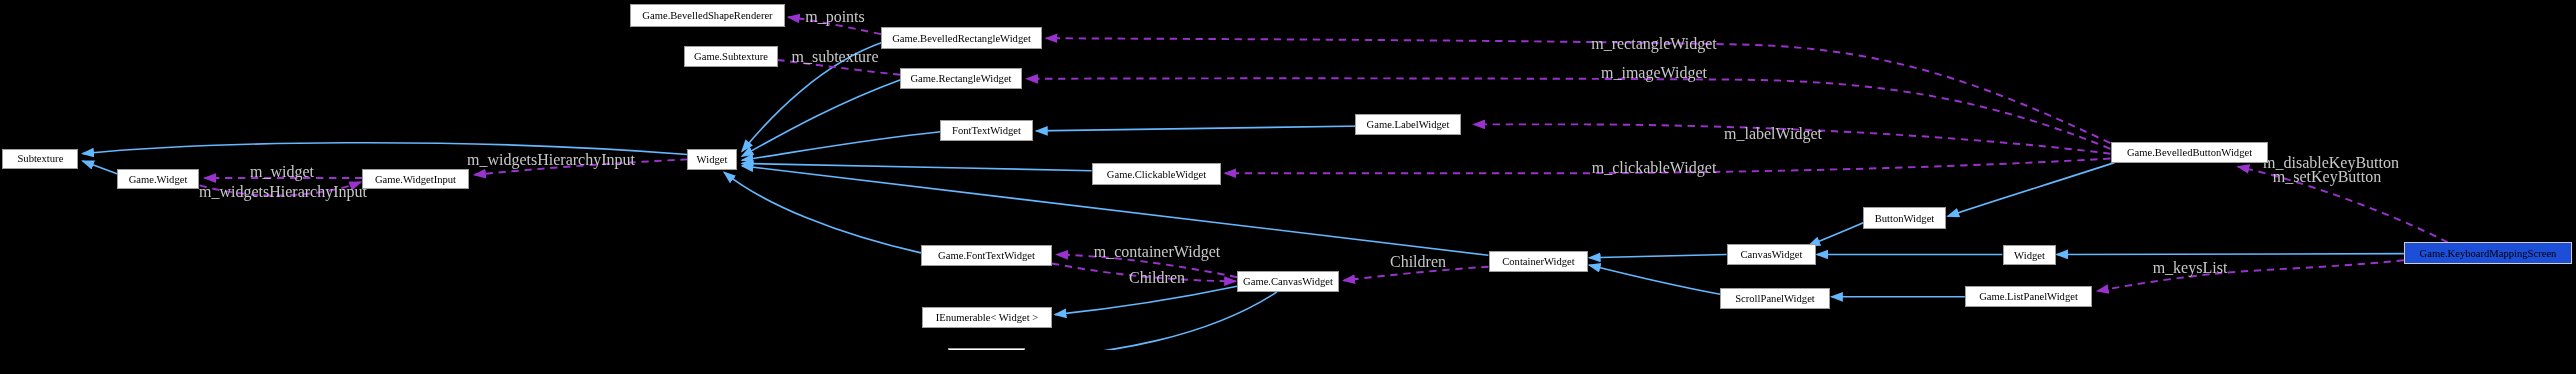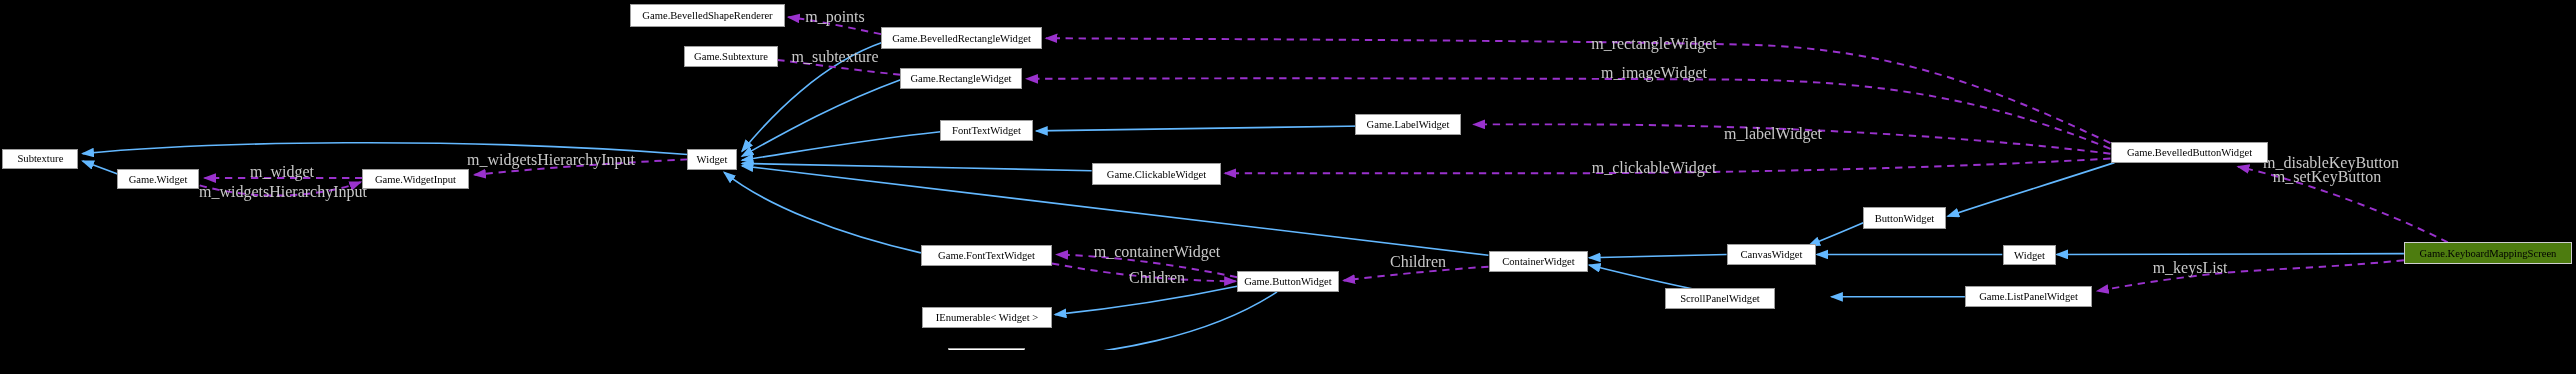--- a/index.html
+++ b/index.html
@@ -2,21 +2,21 @@
 <html style="font-size:13px"><head>
 <meta charset="utf-8">
 <style>
   html,body{margin:0;padding:0;background:#000;}
   #canvas{position:relative;width:2576px;height:350px;background:#000;overflow:hidden;
           font-family:Liberation Serif, serif;}
   #edges{position:absolute;left:0;top:0;}
   .node{position:absolute;box-sizing:border-box;background:#fff;border:1.6px solid #9e9e9e;
         color:#000;font-size:10.6px;text-align:center;white-space:nowrap;
         display:flex;align-items:center;justify-content:center;z-index:2;}
-  .node.hl{background:#4d7c0f;border-color:#cfcfcf;}
+  .node.hl{background:#1d4ed8;border-color:#cfcfcf;}
   .elabel{position:absolute;color:#c8c8c8;font-size:16px;white-space:nowrap;
           transform:translate(-50%,-50%);z-index:1;}
   path.inh{stroke:#63b8ff;stroke-width:2;fill:none;}
   path.use{stroke:#9a32cd;stroke-width:2.4;fill:none;stroke-dasharray:9 7;}
 </style>
 </head>
 <body>
 
 <div id="canvas">
 
@@ -70,27 +70,27 @@
   <div class="node" style="left:881px;top:27px;width:161px;height:22px">Game.BevelledRectangleWidget</div>
   <div class="node" style="left:900px;top:68px;width:122px;height:21px">Game.RectangleWidget</div>
   <div class="node" style="left:940px;top:120px;width:93px;height:21px">FontTextWidget</div>
   <div class="node" style="left:687px;top:149px;width:50px;height:21px">Widget</div>
   <div class="node" style="left:2.4px;top:149px;width:76px;height:19.5px">Subtexture</div>
   <div class="node" style="left:117px;top:169px;width:82px;height:20.3px">Game.Widget</div>
   <div class="node" style="left:362px;top:169px;width:107px;height:20.3px">Game.WidgetInput</div>
   <div class="node" style="left:1355px;top:114px;width:106px;height:21px">Game.LabelWidget</div>
   <div class="node" style="left:1092px;top:163px;width:129px;height:22px">Game.ClickableWidget</div>
   <div class="node" style="left:921px;top:245px;width:131px;height:21px">Game.FontTextWidget</div>
-  <div class="node" style="left:1237px;top:271px;width:102px;height:21px">Game.ButtonWidget</div>
+  <div class="node" style="left:1237px;top:271px;width:102px;height:21px">Game.CanvasWidget</div>
   <div class="node" style="left:922px;top:307px;width:130px;height:21px">IEnumerable&lt; Widget &gt;</div>
   <div class="node" style="left:948px;top:348px;width:77px;height:21px">LabelWidget</div>
   <div class="node" style="left:1489px;top:251px;width:99px;height:21px">ContainerWidget</div>
   <div class="node" style="left:1727px;top:244px;width:89px;height:21px">CanvasWidget</div>
   <div class="node" style="left:1863px;top:207px;width:83px;height:22px">ButtonWidget</div>
-  <div class="node" style="left:1665px;top:288px;width:110px;height:21px">ScrollPanelWidget</div>
+  <div class="node" style="left:1720px;top:288px;width:110px;height:21px">ScrollPanelWidget</div>
   <div class="node" style="left:2003px;top:245px;width:53px;height:20.3px">Widget</div>
   <div class="node" style="left:1965px;top:286px;width:127px;height:21px">Game.ListPanelWidget</div>
   <div class="node" style="left:2111px;top:142px;width:157px;height:21px">Game.BevelledButtonWidget</div>
   <div class="node hl" style="left:2404px;top:242px;width:168px;height:22px">Game.KeyboardMappingScreen</div>
 
   <div class="elabel" style="left:835px;top:17px">m_points</div>
   <div class="elabel" style="left:835px;top:57px">m_subtexture</div>
   <div class="elabel" style="left:1654px;top:44px">m_rectangleWidget</div>
   <div class="elabel" style="left:1654px;top:73px">m_imageWidget</div>
   <div class="elabel" style="left:1773px;top:134px">m_labelWidget</div>

